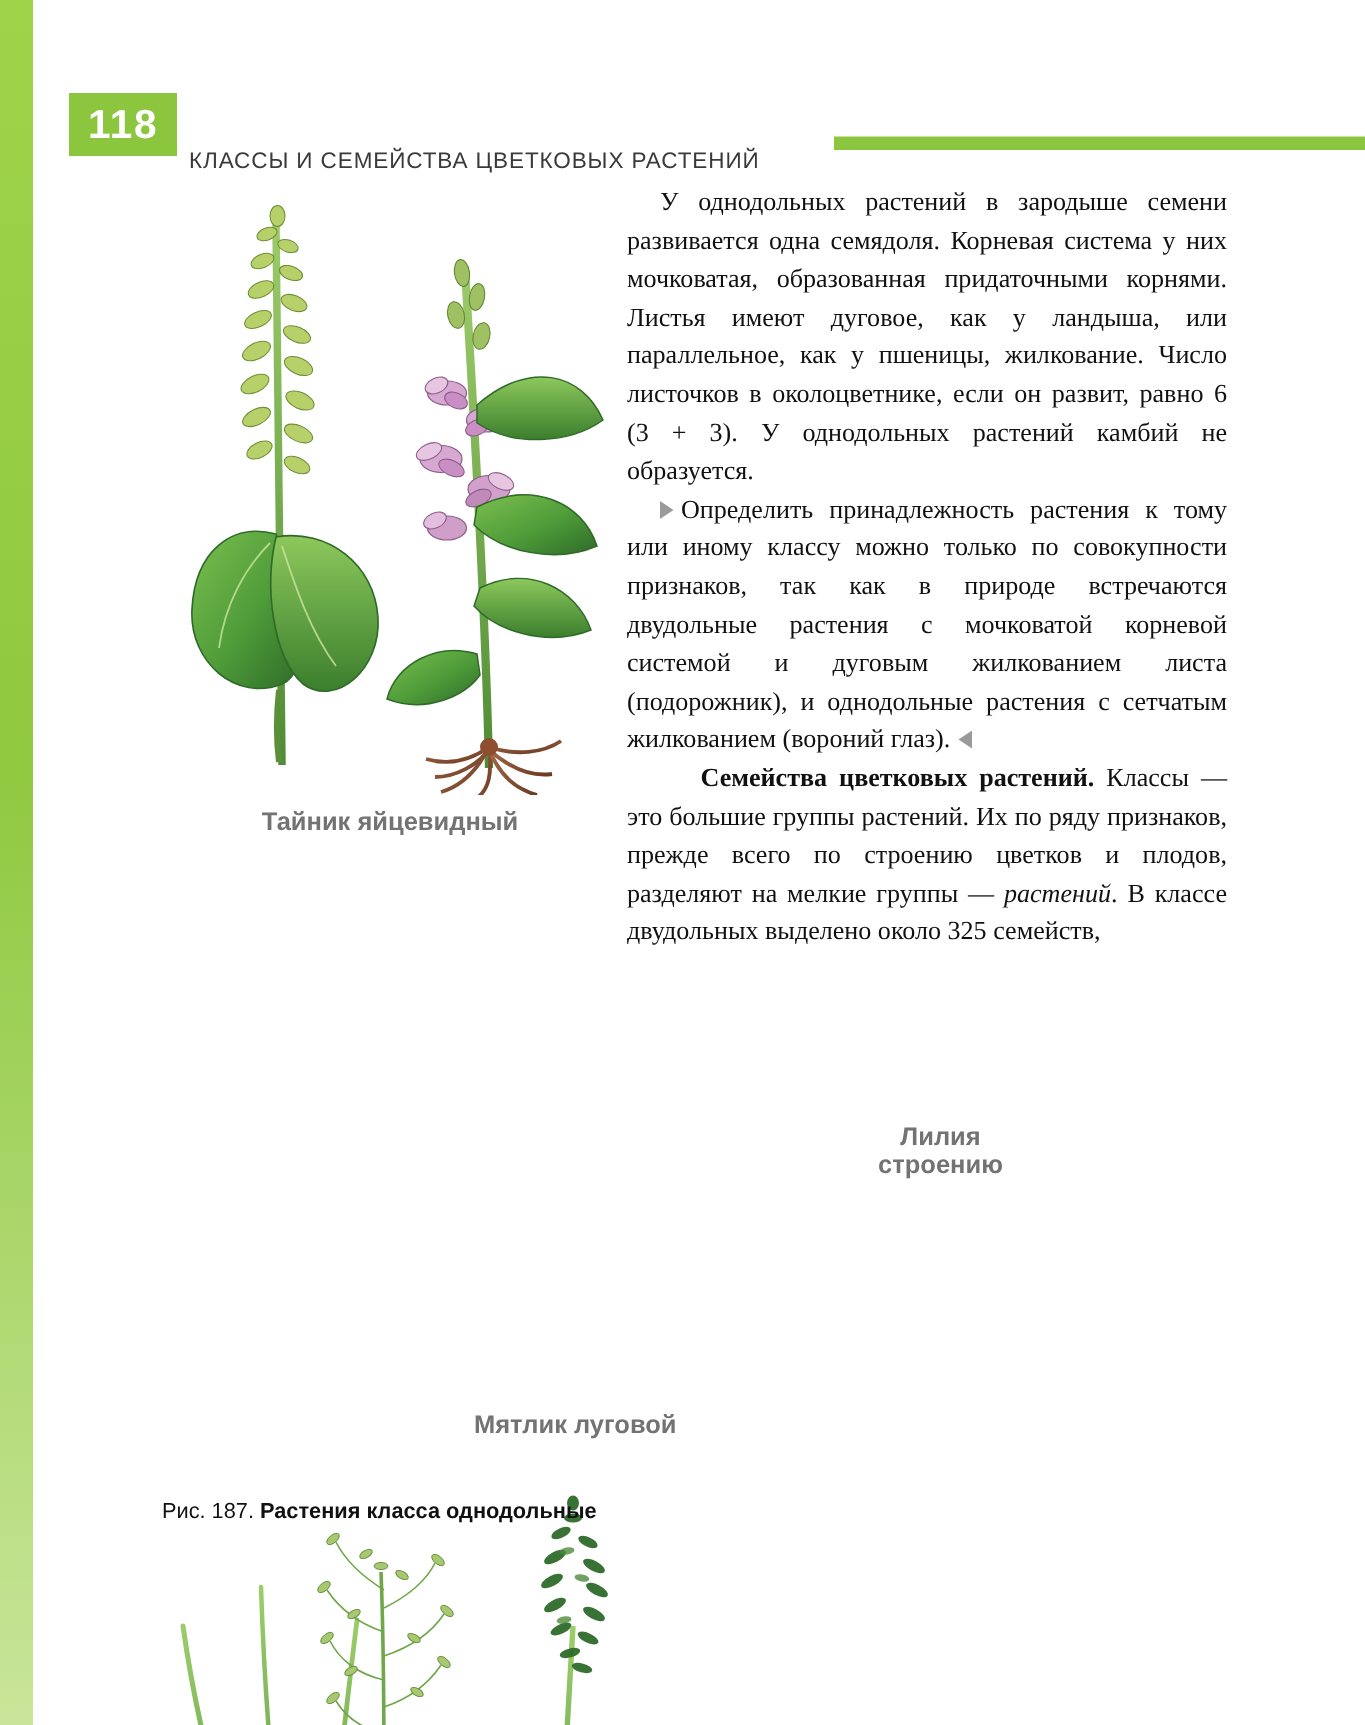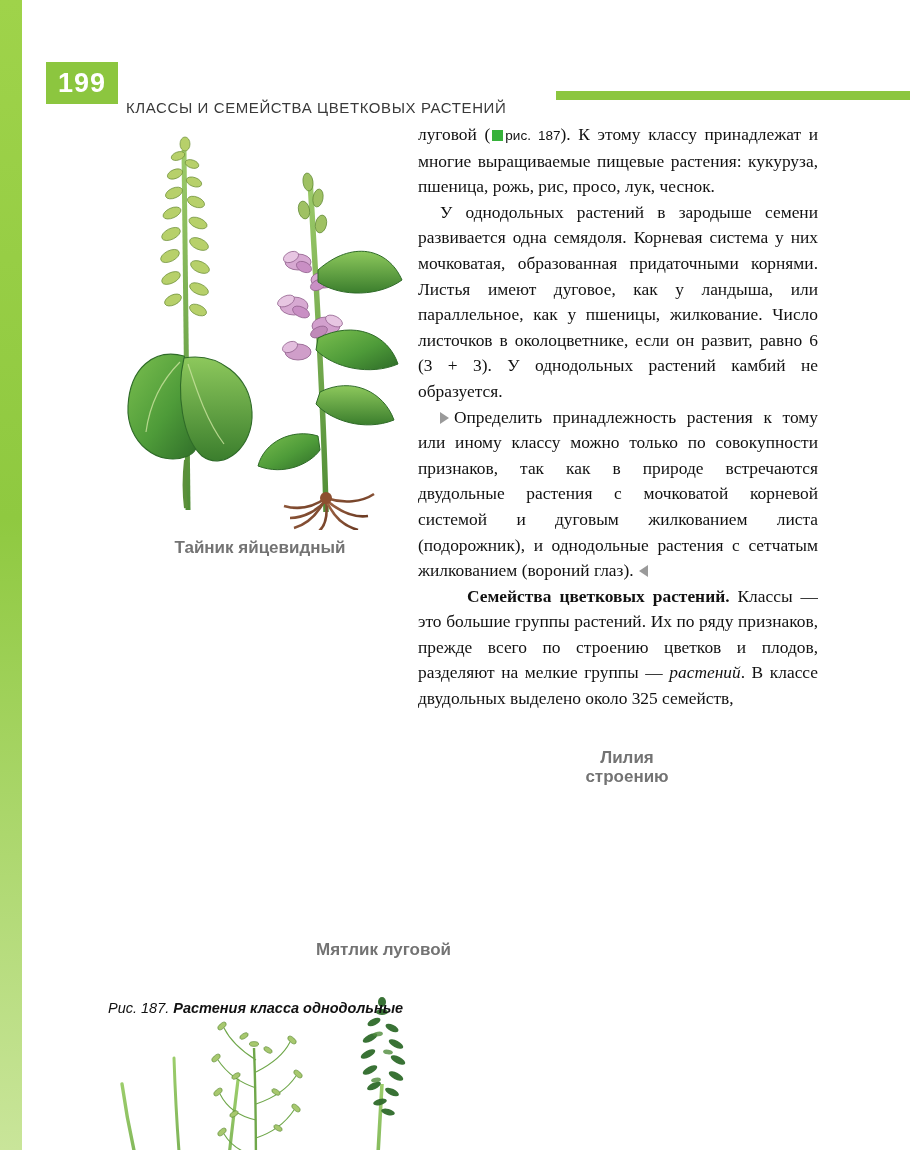--- a/index.html
+++ b/index.html
@@ -139,21 +139,20 @@
     text-align: center;
   }
   .fig-number-line {
     position: absolute;
     left: 108px;
     top: 1000px;
     width: 400px;
     font-family: "Liberation Sans", sans-serif;
     font-size: 14.5px;
     color: #111;
-    font-style: italic;
   }
   .fig-number-line .num {
     font-weight: normal;
   }
   .fig-number-line .ttl {
     font-weight: bold;
   }
 
   
   .illus {
@@ -172,27 +171,26 @@
   .capC { position: absolute; left: 572px; top: 748px; width: 110px; text-align: center; line-height: 19px;}
 
   svg { display: block; }
 </style>
 </head>
 <body>
 
 <div class="spine"></div>
 
 <div class="page-header">
-  <div class="page-number-box">199</div>
+  <div class="page-number-box">118</div>
   <div class="header-title">КЛАССЫ И СЕМЕЙСТВА ЦВЕТКОВЫХ РАСТЕНИЙ</div>
   <div class="header-rule"></div>
 </div>
 
 <div class="col-right body-text">
-  <p><span>луговой (</span><span class="swatch"></span><span class="small-caption-inline">рис. 187</span><span>). К этому классу принадлежат и многие выращиваемые пищевые растения: кукуруза, пшеница, рожь, рис, просо, лук, чеснок.</span></p>
 
   <p class="indent">У однодольных растений в зародыше семени развивается одна семядоля. Корневая система у них мочковатая, образованная придаточными корнями. Листья имеют дуговое, как у ландыша, или параллельное, как у пшеницы, жилкование. Число листочков в околоцветнике, если он развит, равно 6 (3 + 3). У однодольных растений камбий не образуется.</p>
 
   <p class="indent"><span class="tri-right"></span><span>Определить принадлежность растения к тому или иному классу можно только по совокупности признаков, так как в природе встречаются двудольные растения с мочковатой корневой системой и дуговым жилкованием листа (подорожник), и однодольные растения с сетчатым жилкованием (вороний глаз).</span><span class="tri-left"></span></p>
 
   <p class="indent"><span class="bold-head">Семейства цветковых растений.</span> <span>Классы — это большие группы растений. Их по ряду признаков, прежде всего по строению цветков и плодов, разделяют на мелкие группы — </span><span class="ital">растений</span><span>. В классе двудольных выделено около 325 семейств,</span></p>
 </div>
 
 <div class="fig illus" id="fig-listera">
   <svg width="296" height="410" viewBox="0 0 296 410" xmlns="http://www.w3.org/2000/svg">

